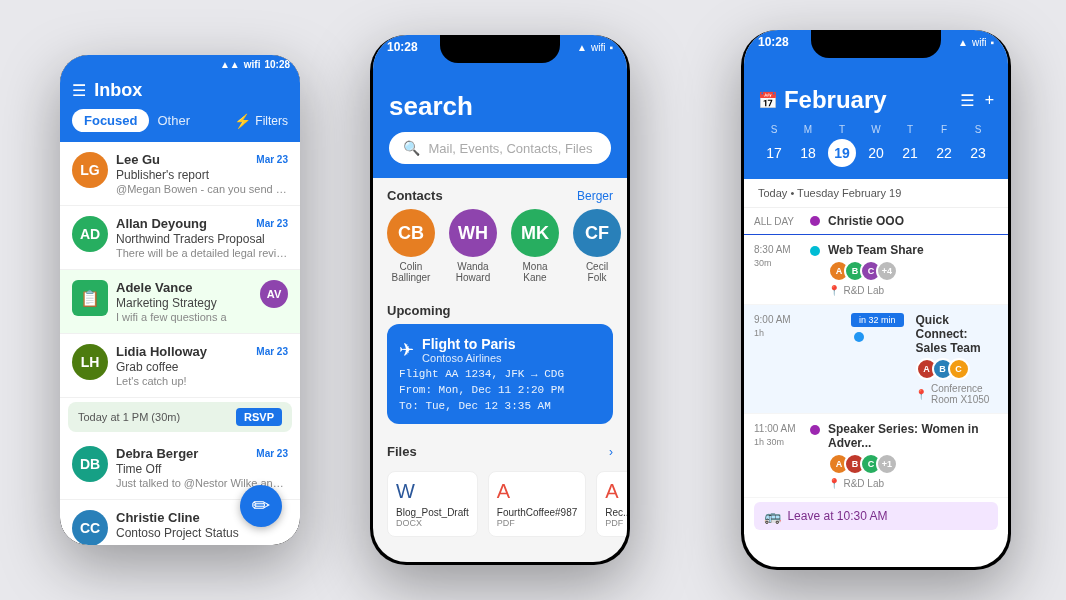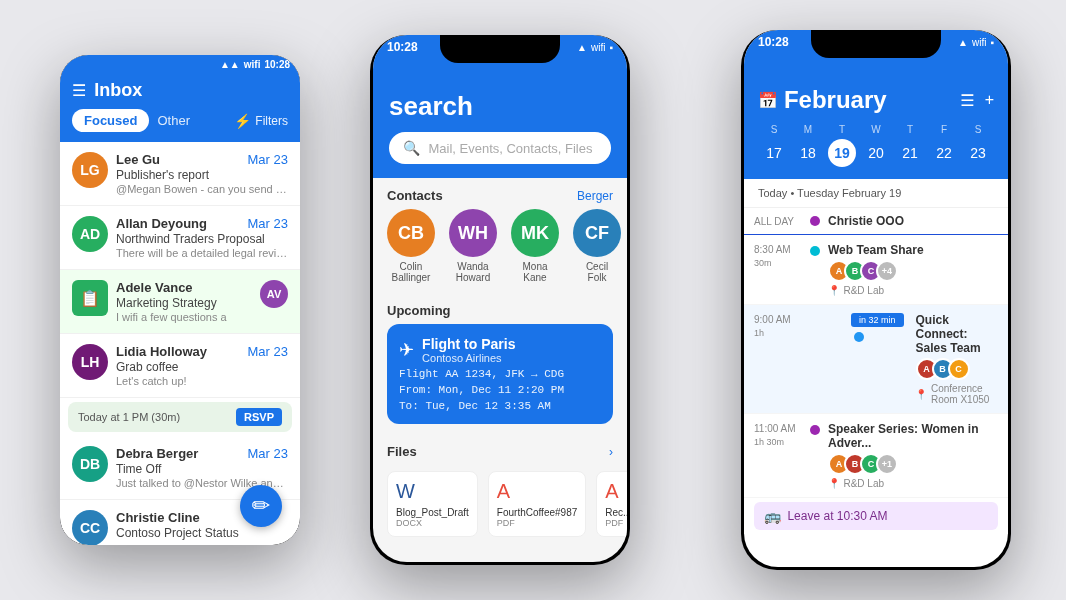--- a/index.html
+++ b/index.html
@@ -172,21 +172,21 @@
       color: #fff;
     }
     .email-content { flex: 1; min-width: 0; }
     .email-top-row {
       display: flex;
       justify-content: space-between;
       align-items: center;
       margin-bottom: 1px;
     }
     .sender-name { font-size: 13px; font-weight: 600; color: #333; }
-    .email-date { font-size: 13px; color: #1a73e8; }
+    .email-date { font-size: 10px; color: #1a73e8; font-weight: bold; }
     .email-subject { font-size: 12px; font-weight: 500; color: #444; margin-bottom: 1px; white-space: nowrap; overflow: hidden; text-overflow: ellipsis; }
     .email-preview { font-size: 11px; color: #888; white-space: nowrap; overflow: hidden; text-overflow: ellipsis; }
 
     .meeting-banner {
       background: #e8f4e8;
       border-radius: 8px;
       margin: 4px 8px;
       padding: 6px 10px;
       display: flex;
       align-items: center;
@@ -516,21 +516,21 @@
             <div class="email-top-row">
               <span class="sender-name">Adele Vance</span>
             </div>
             <div class="email-subject">Marketing Strategy</div>
             <div class="email-preview">I wifi a few questions a</div>
           </div>
           <div class="avatar-circle" style="background:#8e44ad;width:28px;height:28px;font-size:11px;flex-shrink:0;">AV</div>
         </div>
 
         <div class="email-item">
-          <div class="avatar-circle" style="background:#701a75;">LH</div>
+          <div class="avatar-circle" style="background:#4d7c0f;">LH</div>
           <div class="email-content">
             <div class="email-top-row">
               <span class="sender-name">Lidia Holloway</span>
               <span class="email-date">Mar 23</span>
             </div>
             <div class="email-subject">Grab coffee</div>
             <div class="email-preview">Let's catch up!</div>
           </div>
         </div>
 

